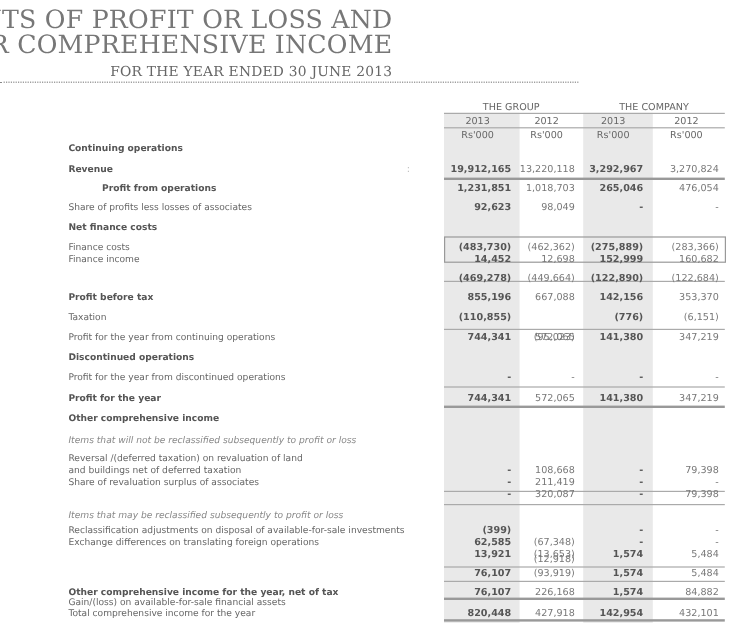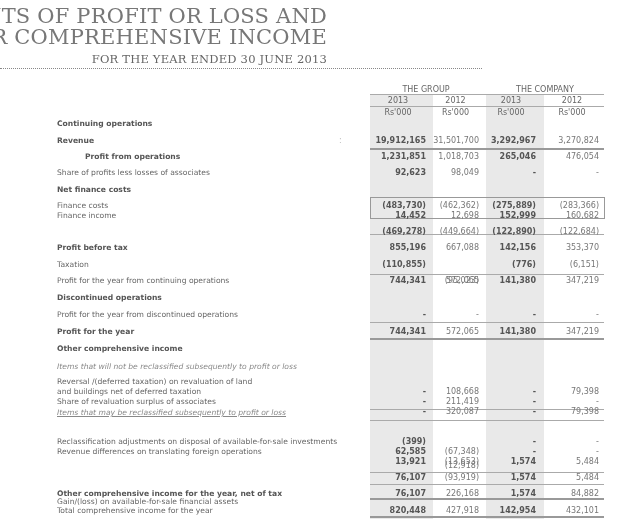--- a/index.html
+++ b/index.html
@@ -72,21 +72,21 @@
 <div class="hline" style="left:370px; width:234px; top:420px;"></div>
 <div class="hline" style="left:370px; width:234px; top:472px;"></div>
 <div class="hline" style="left:370px; width:234px; top:484px;"></div>
 <div class="hline" style="left:370px; width:234px; top:498px; border-top:2px solid #999;"></div>
 <div class="hline" style="left:370px; width:234px; top:516px; border-top:2px solid #999;"></div>
 
 <div id="rows">
     <div class="lbl b" style="top: 119px;">Continuing operations</div>
     <div class="lbl b" style="top: 136px;">Revenue</div>
     <div class="num c0 b" style="top: 136px;">19,912,165</div>
-    <div class="num c1" style="top: 136px;">31,501,700</div>
+    <div class="num c1" style="top: 136px;">13,220,118</div>
     <div class="num c2 b" style="top: 136px;">3,292,967</div>
     <div class="num c3" style="top: 136px;">3,270,824</div>
     <div class="lbl b" style="top: 152px; padding-left: 28px;">Profit from operations</div>
     <div class="num c0 b" style="top: 152px;">1,231,851</div>
     <div class="num c1" style="top: 152px;">1,018,703</div>
     <div class="num c2 b" style="top: 152px;">265,046</div>
     <div class="num c3" style="top: 152px;">476,054</div>
     <div class="lbl" style="top: 168px;">Share of profits less losses of associates</div>
     <div class="num c0 b" style="top: 168px;">92,623</div>
     <div class="num c1" style="top: 168px;">98,049</div>
@@ -143,27 +143,27 @@
     <div class="num c3" style="top: 387px;">79,398</div>
     <div class="lbl" style="top: 397px;">Share of revaluation surplus of associates</div>
     <div class="num c0 b" style="top: 397px;">-</div>
     <div class="num c1" style="top: 397px;">211,419</div>
     <div class="num c2 b" style="top: 397px;">-</div>
     <div class="num c3" style="top: 397px;">-</div>
     <div class="num c0 b" style="top: 407px;">-</div>
     <div class="num c1" style="top: 407px;">320,087</div>
     <div class="num c2 b" style="top: 407px;">-</div>
     <div class="num c3" style="top: 407px;">79,398</div>
-    <div class="lbl i" style="top: 408px; text-decoration: underline;">Items that may be reclassified subsequently to profit or loss</div>
+    <div class="lbl i" style="top: 425px;">Items that may be reclassified subsequently to profit or loss</div>
     <div class="lbl" style="top: 437px; text-align: center;">Reclassification adjustments on disposal of available-for-sale investments</div>
     <div class="num c0 b" style="top: 437px;">(399)</div>
     <div class="num c1" style="top: 461px;">(12,918)</div>
     <div class="num c2 b" style="top: 437px;">-</div>
     <div class="num c3" style="top: 437px;">-</div>
-    <div class="lbl" style="top: 447px;">Revenue differences on translating foreign operations</div>
+    <div class="lbl" style="top: 447px;">Exchange differences on translating foreign operations</div>
     <div class="num c0 b" style="top: 447px;">62,585</div>
     <div class="num c1" style="top: 447px;">(67,348)</div>
     <div class="num c2 b" style="top: 447px;">-</div>
     <div class="num c3" style="top: 447px;">-</div>
     <div class="lbl" style="top: 457px; margin-top: 40px;">Gain/(loss) on available-for-sale financial assets</div>
     <div class="num c0 b" style="top: 457px;">13,921</div>
     <div class="num c1" style="top: 457px;">(13,653)</div>
     <div class="num c2 b" style="top: 457px;">1,574</div>
     <div class="num c3" style="top: 457px;">5,484</div>
     <div class="num c0 b" style="top: 473px;">76,107</div>

